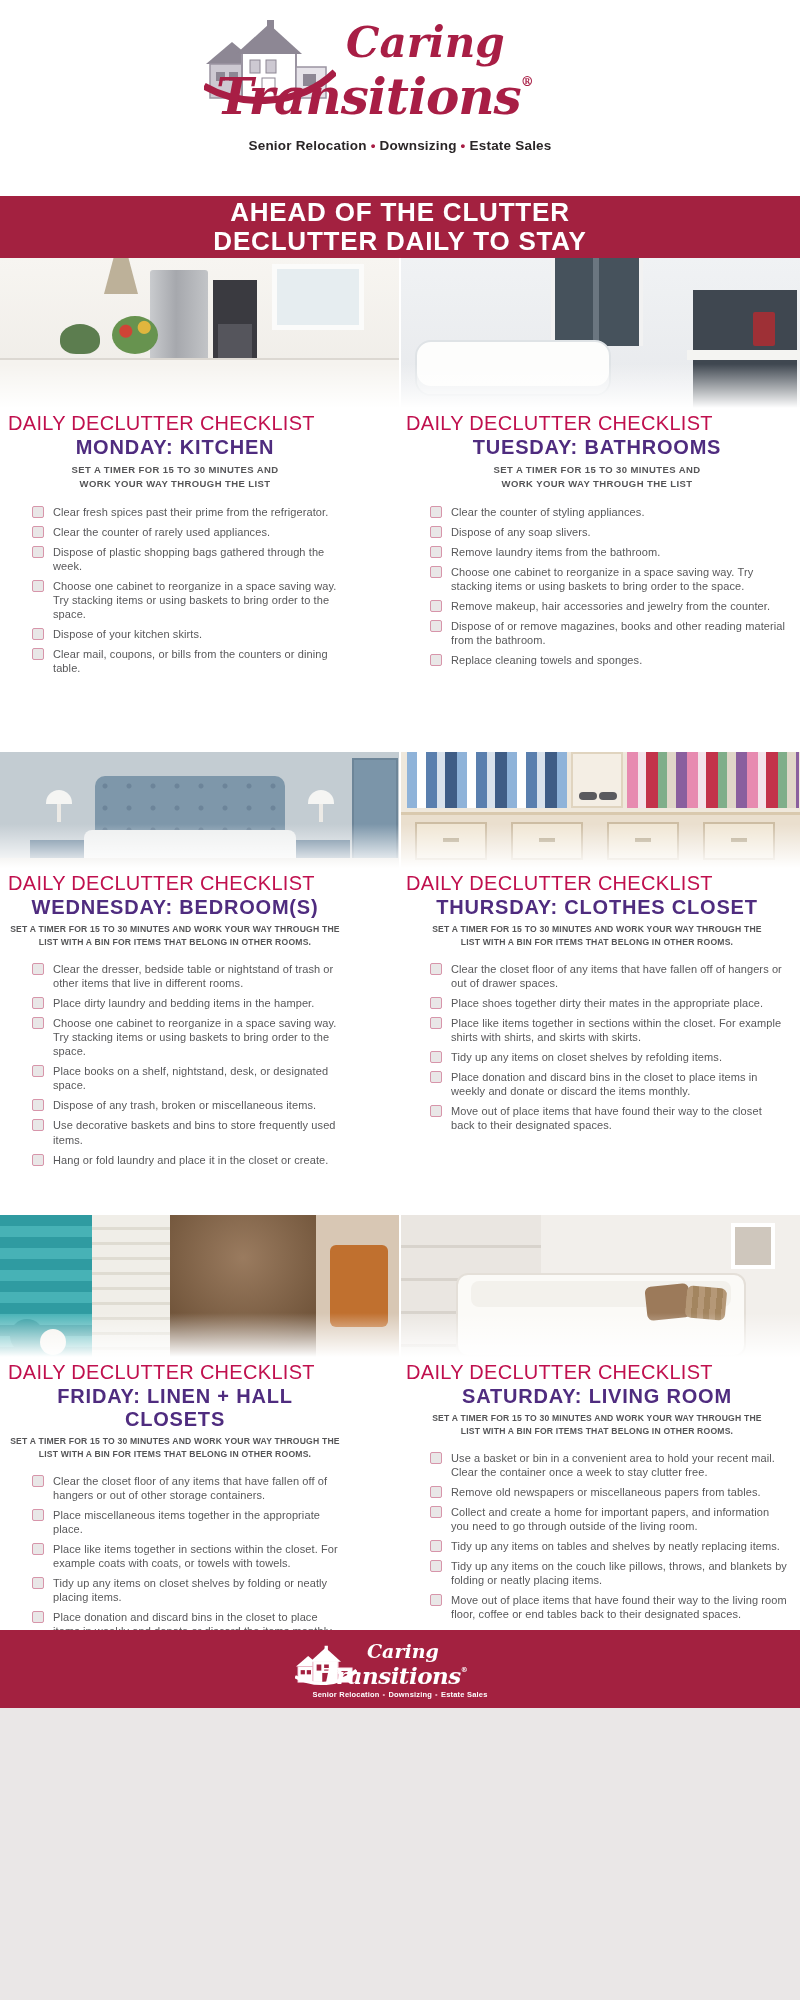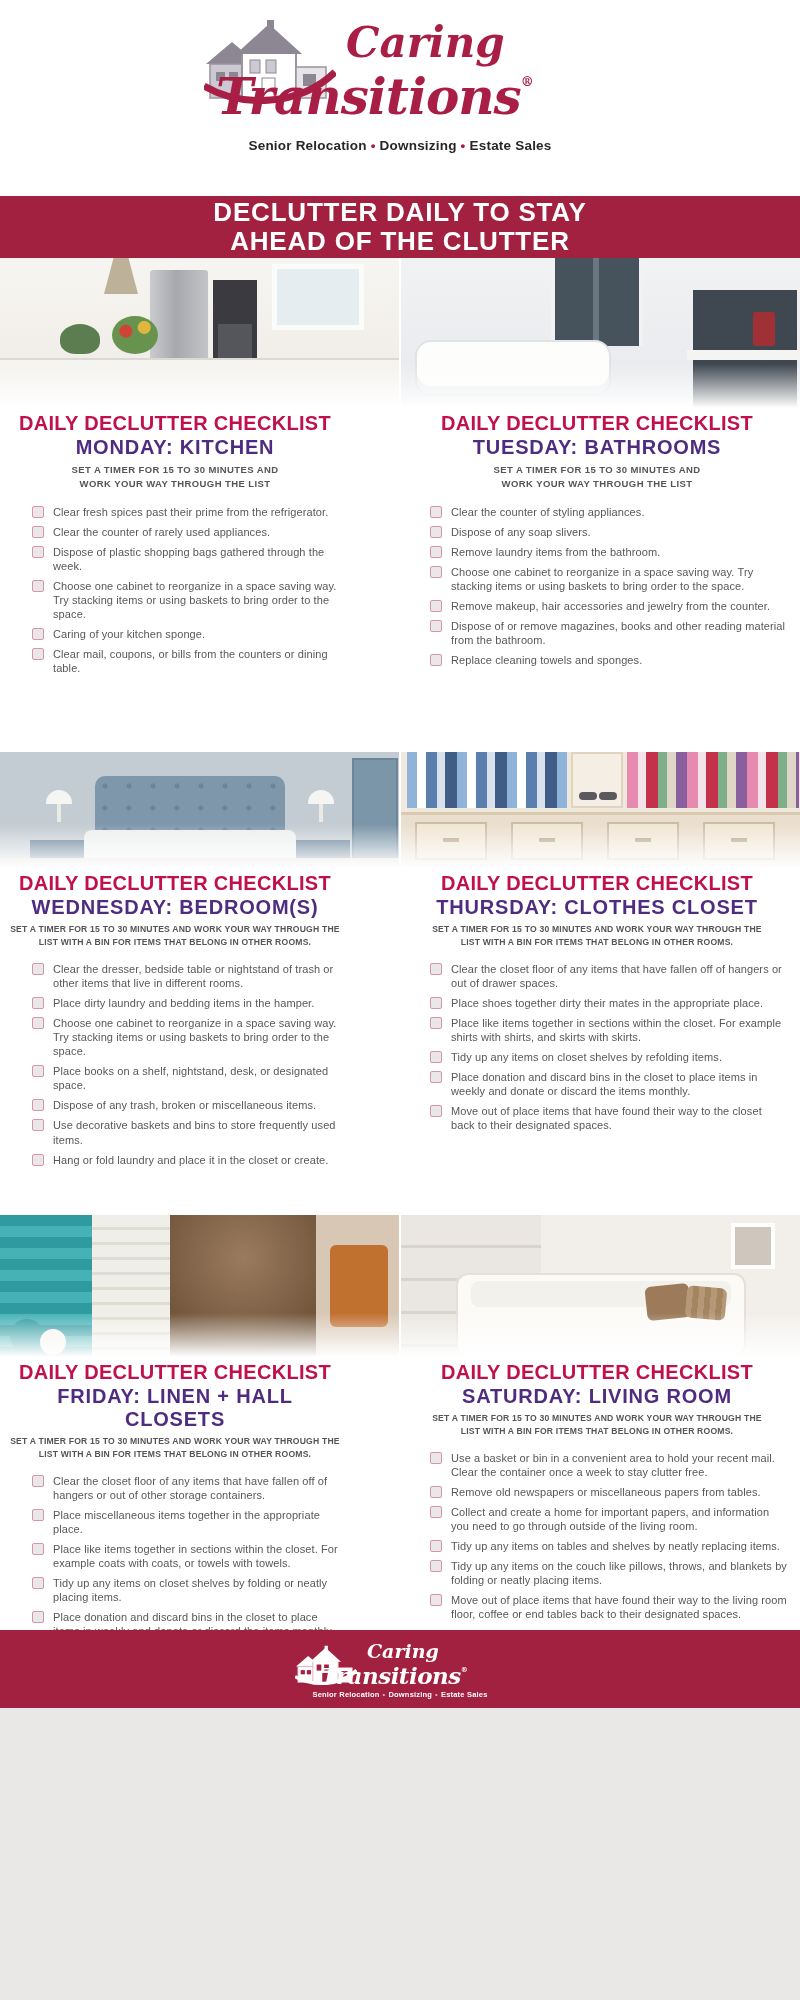--- a/index.html
+++ b/index.html
@@ -109,21 +109,21 @@
               background:repeating-linear-gradient(90deg,#b59877 0 6px,#a3855f 6px 12px); }
 
   
   .content-row { display:flex; }
   .content-row1 { height:252px; }
   .content-row2 { height:274px; }
   .content-row3 { height:273px; }
   .col { width:400px; }
   .col-left  { padding:4px 58px 0 8px; }
   .col-right { padding:4px 12px 0 6px; }
-  .sec-title { text-align:center; color:#c0104e; font-size:20px; font-weight:bold; letter-spacing:0.3px; }
+  .sec-title { color:#c0104e; font-size:20px; font-weight:normal; letter-spacing:0.3px; }
   .sec-day   { text-align:center; color:#4f2c7f; font-size:20px; font-weight:bold; letter-spacing:0.8px; margin-top:1px; }
   .sec-sub   { text-align:center; color:#555557; font-weight:bold; margin:4px auto 0; line-height:1.5; }
   .sub-short { font-size:9.5px; letter-spacing:0.4px; max-width:232px; }
   .sub-long  { font-size:8.6px; letter-spacing:0.2px; max-width:348px; }
   .list { margin-top:13px; }
   .item { display:flex; margin-bottom:6px;padding-left:24px; }
   .cb { flex:0 0 auto; width:12px; height:12px; margin:1px 9px 0 0; background:#e9e7e7;
         border:1px solid #d795aa; border-radius:2px; }
   .txt { font-size:11px; line-height:1.28; color:#58585a; letter-spacing:0.1px; }
 
@@ -167,22 +167,22 @@
       </svg>
       <div class="script caring">Caring</div>
       <div class="script transitions"><span>Transitions</span><span class="reg">®</span></div>
       <div class="tagline">
         <span>Senior Relocation</span><span class="dot">•</span><span>Downsizing</span><span class="dot">•</span><span>Estate Sales</span>
       </div>
     </div>
   </div>
 
   <div class="banner">
+    <div>AHEAD OF THE CLUTTER</div>
     <div>DECLUTTER DAILY TO STAY</div>
-    <div>AHEAD OF THE CLUTTER</div>
   </div>
 
   <div class="photo-row row1">
     <div class="photo kitchen">
       <div class="abs k-lamp"></div>
       <div class="abs k-window"></div>
       <div class="abs k-fridge"></div>
       <div class="abs k-oven"></div>
       <div class="abs k-counter"></div>
       <div class="abs k-plant"></div>
@@ -214,21 +214,21 @@
         <div class="item">
             <span class="cb"></span>
             <span class="txt">Dispose of plastic shopping bags gathered through the week.</span>
           </div>
         <div class="item">
             <span class="cb"></span>
             <span class="txt">Choose one cabinet to reorganize in a space saving way. Try stacking items or using baskets to bring order to the space.</span>
           </div>
         <div class="item">
             <span class="cb"></span>
-            <span class="txt">Caring of your kitchen sponge.</span>
+            <span class="txt">Dispose of your kitchen skirts.</span>
           </div>
         <div class="item">
             <span class="cb"></span>
             <span class="txt">Clear mail, coupons, or bills from the counters or dining table.</span>
           </div>
       </div>
     </div>
     <div class="col col-right">
       <div class="sec-title">DAILY DECLUTTER CHECKLIST</div>
       <div class="sec-day">TUESDAY: BATHROOMS</div>

